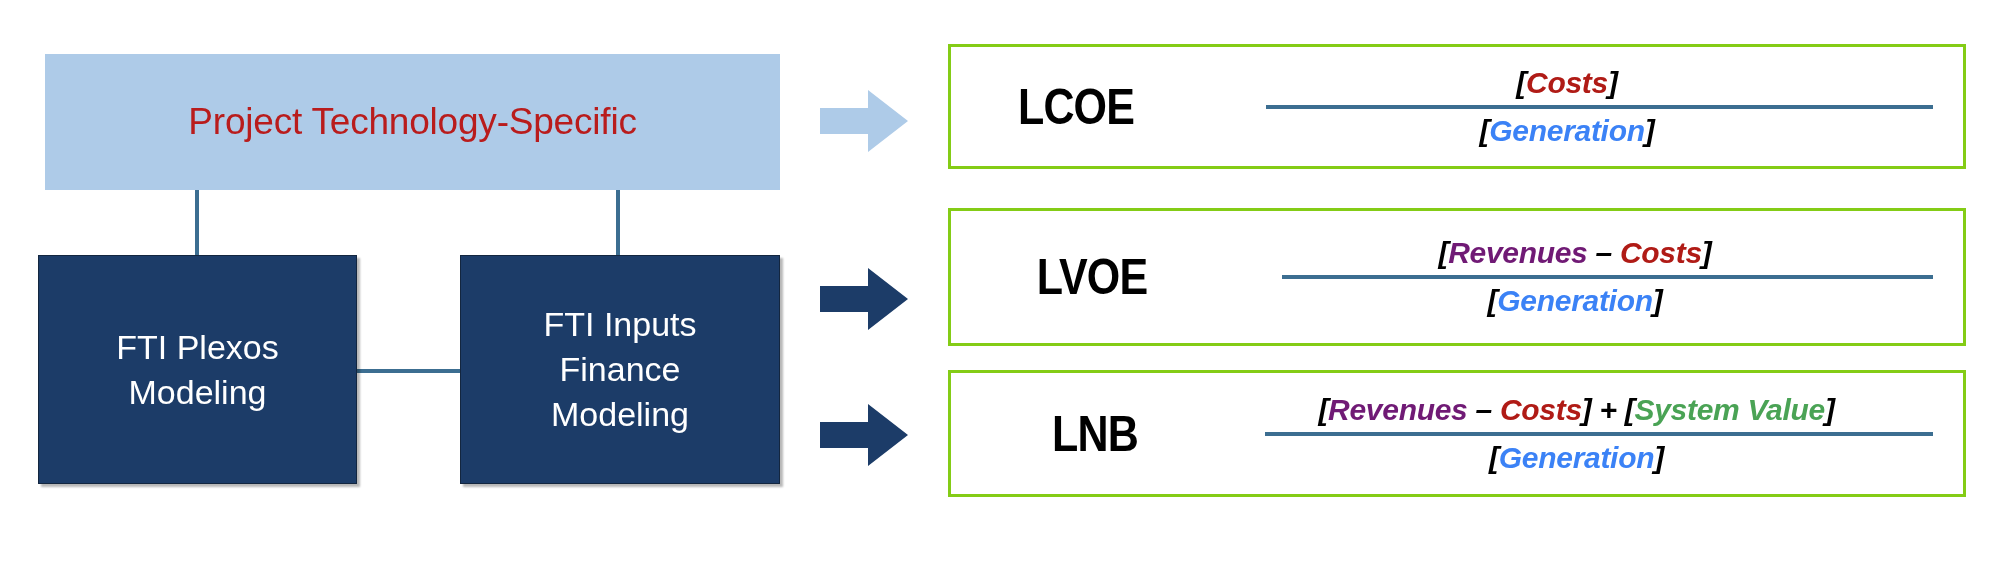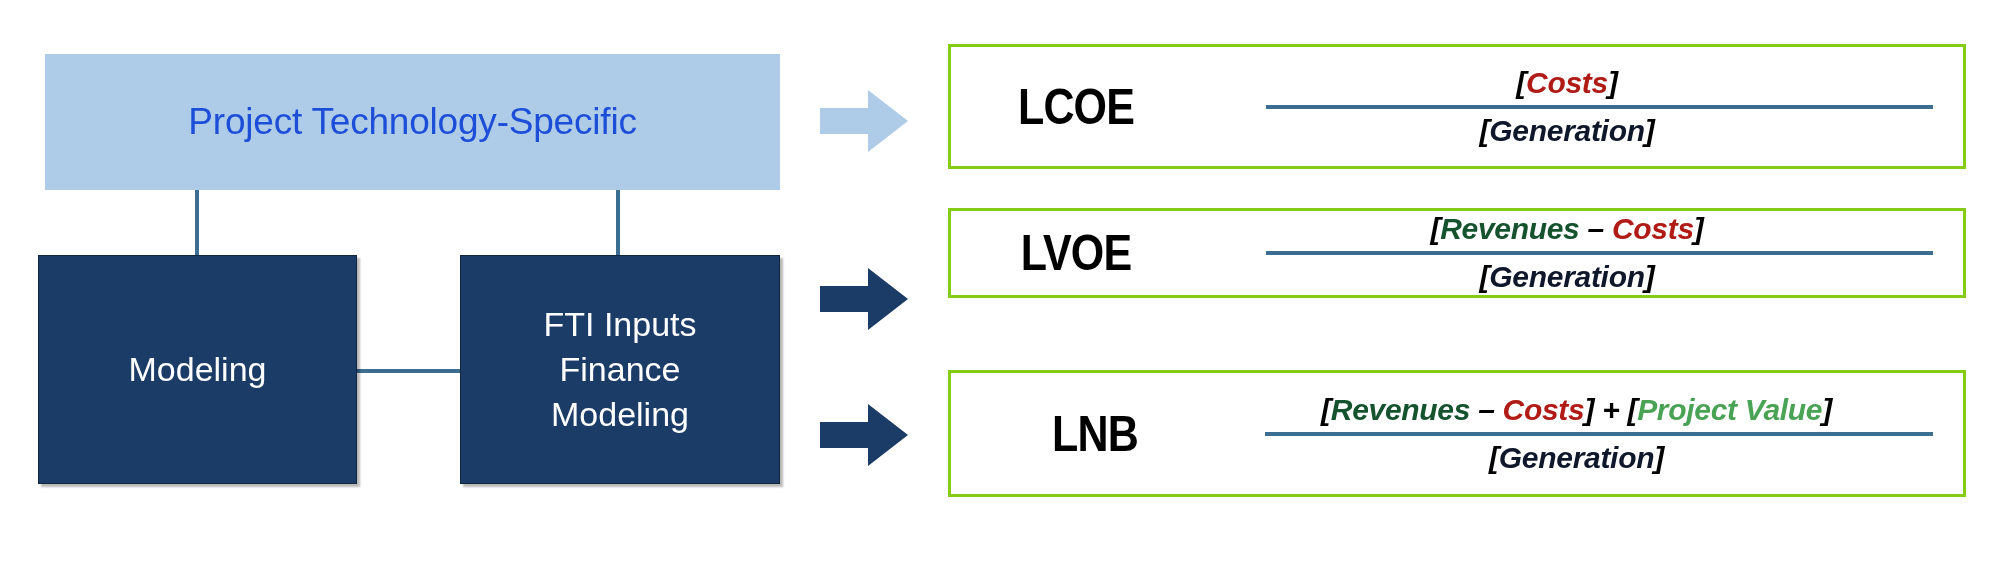--- a/index.html
+++ b/index.html
@@ -25,21 +25,21 @@
     position: absolute;
     left: 45px;
     top: 54px;
     width: 735px;
     height: 136px;
     background: #aecbe8;
     display: flex;
     flex-direction: row;
     align-items: center;
     justify-content: center;
-    color: #1d4ed8;
+    color: #b91c1c;
     font-size: 37px;
     line-height: 1.28;
     text-align: center;
     letter-spacing: -0.2px;
   }
   .input-box .line { display: block; white-space: nowrap; }
 
   .model-box {
     position: absolute;
     top: 255px;
@@ -84,21 +84,21 @@
     left: 948px;
     width: 1018px;
     border: 3px solid #84cc16;
     background: #ffffff;
     box-sizing: border-box;
     display: flex;
     flex-direction: row;
     align-items: center;
   }
   #card-lcoe { top: 44px;  height: 125px; }
-  #card-lvoe { top: 208px; height: 90px; }
+  #card-lvoe { top: 208px; height: 138px; padding-left: 16px; }
   #card-lnb  { top: 370px; height: 127px; padding-left: 19px; }
 
   .metric-name {
     flex: 0 0 auto;
     width: 250px;
     text-align: center;
     font-size: 50px;
     font-weight: bold;
     color: #000000;
     letter-spacing: -1px;
@@ -127,39 +127,40 @@
     background: #3c6e91;
     margin: 5px 0;
     align-self: stretch;
   }
   #card-lcoe .frac-bar { margin-left: 65px; margin-right: 0; }
   #card-lvoe .frac-bar { margin-left: 65px; margin-right: 0; }
   #card-lnb  .frac-bar { margin-left: 45px; margin-right: 0; }
 
   .tok-bracket { color: #000000; }
   .tok-cost    { color: #b01b16; }
-  .tok-rev     { color: #14532d; }
-  .tok-gen     { color: #0f172a; }
+  .tok-rev     { color: #701a75; }
+  .tok-gen     { color: #3b82f6; }
   .tok-sys     { color: #4aa355; }
   .tok-op      { color: #000000; }
 </style>
 </head>
 <body>
 
 <div id="canvas">
 
   <div class="input-box">
     <span class="line">Project Technology-Specific</span>
   </div>
 
   <div class="connector" id="conn-left-vert"></div>
   <div class="connector" id="conn-right-vert"></div>
   <div class="connector" id="conn-horizontal"></div>
 
   <div class="model-box" id="model-left">
+    <span class="line">FTI Plexos</span>
     <span class="line">Modeling</span>
   </div>
 
   <div class="model-box" id="model-right">
     <span class="line">FTI Inputs</span>
     <span class="line">Finance</span>
     <span class="line">Modeling</span>
   </div>
 
   <svg class="arrow" id="arrow-1" viewBox="0 0 92 70">
@@ -186,19 +187,19 @@
     <div class="fraction">
       <div class="numerator"><span class="tok-bracket">[</span><span class="tok-rev">Revenues</span><span class="tok-op"> – </span><span class="tok-cost">Costs</span><span class="tok-bracket">]</span></div>
       <div class="frac-bar"></div>
       <div class="denominator"><span class="tok-bracket">[</span><span class="tok-gen">Generation</span><span class="tok-bracket">]</span></div>
     </div>
   </div>
 
   <div class="formula-card" id="card-lnb">
     <div class="metric-name">LNB</div>
     <div class="fraction">
-      <div class="numerator"><span class="tok-bracket">[</span><span class="tok-rev">Revenues</span><span class="tok-op"> – </span><span class="tok-cost">Costs</span><span class="tok-bracket">]</span><span class="tok-op"> + </span><span class="tok-bracket">[</span><span class="tok-sys">Project Value</span><span class="tok-bracket">]</span></div>
+      <div class="numerator"><span class="tok-bracket">[</span><span class="tok-rev">Revenues</span><span class="tok-op"> – </span><span class="tok-cost">Costs</span><span class="tok-bracket">]</span><span class="tok-op"> + </span><span class="tok-bracket">[</span><span class="tok-sys">System Value</span><span class="tok-bracket">]</span></div>
       <div class="frac-bar"></div>
       <div class="denominator"><span class="tok-bracket">[</span><span class="tok-gen">Generation</span><span class="tok-bracket">]</span></div>
     </div>
   </div>
 
 </div>
 
 </body></html>

